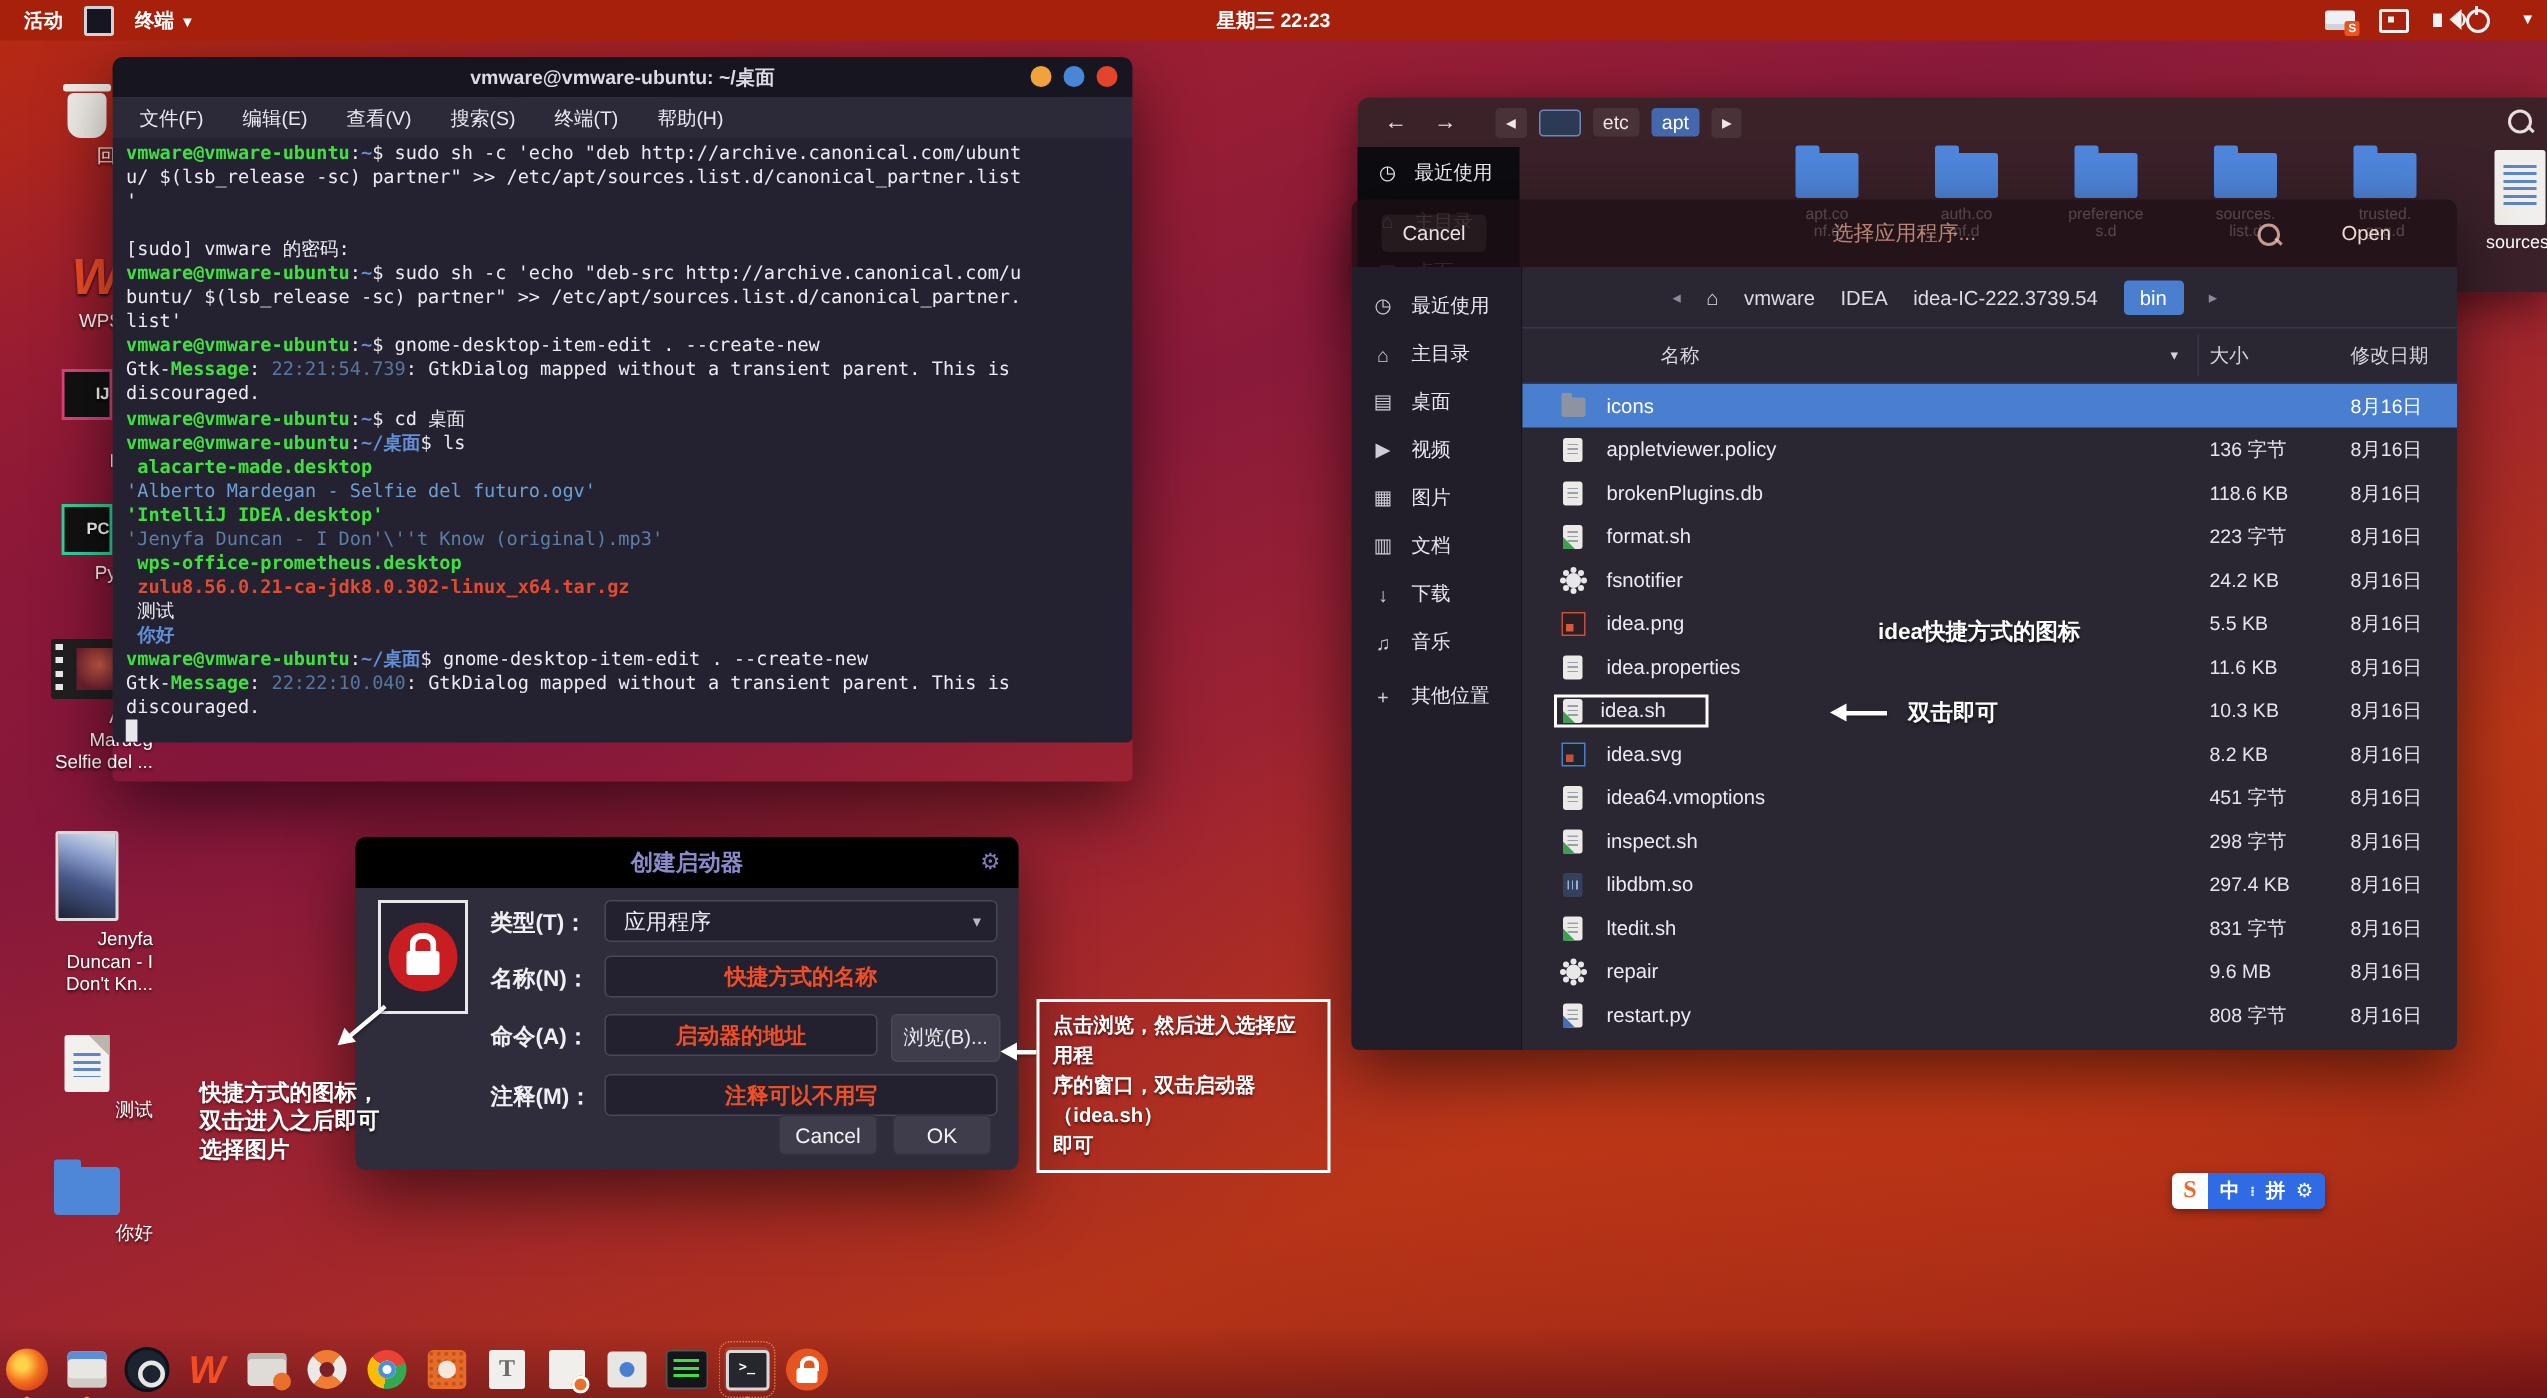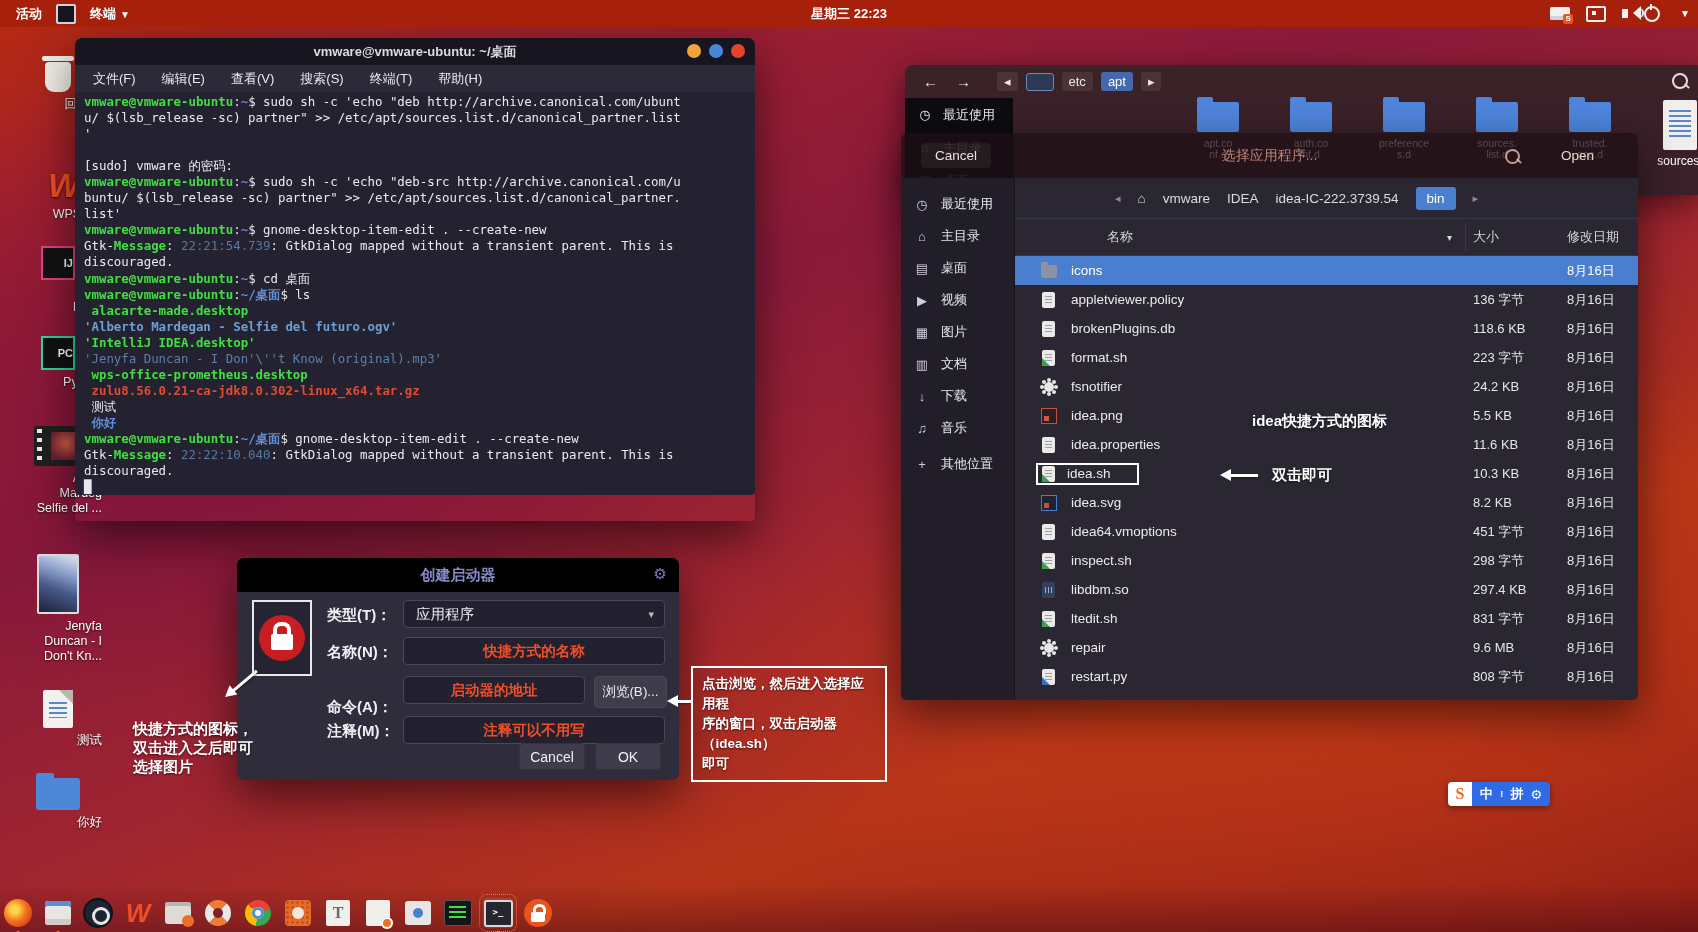--- a/index.html
+++ b/index.html
@@ -156,21 +156,21 @@
     display:flex;align-items:center;gap:26px;padding-left:18px;box-sizing:border-box;}
   .t-body{position:absolute;left:0;top:54px;width:100%;height:403px;background:#242231;border-radius:0 0 4px 4px;
     font-family:"DejaVu Sans Mono","Liberation Mono",monospace;font-size:12.4px;line-height:16.05px;
     padding:2px 0 0 9px;box-sizing:border-box;color:#e9e7ee;overflow:hidden;}
   .tl{white-space:pre;}
   .c-p{color:#3fe03f;font-weight:bold;}
   .c-w{color:#eceaf0;}
   .c-b{color:#628fd6;font-weight:bold;}
   .c-g{color:#3fe03f;font-weight:bold;}
   .c-t{color:#56789f;}
-  .c-v{color:#6d9fd4;font-weight:bold;}
+  .c-v{color:#6d9fd4;font-weight:normal;}
   .c-m{color:#5c7fa6;}
   .c-r{color:#e14b31;font-weight:bold;}
   .c-d{color:#628fd6;font-weight:bold;}
   .c-c{color:#e9e7ee;}
 
   
   #launcher{position:absolute;left:237px;top:558px;width:442px;height:222px;background:#2f2d3b;z-index:8;
     border-radius:7px;box-shadow:0 16px 46px rgba(0,0,0,.55);}
   .l-header{position:absolute;left:0;top:0;width:100%;height:34px;background:#000000;border-radius:7px 7px 0 0;
     display:flex;align-items:center;justify-content:center;color:#8b8bcc;font-size:15px;font-weight:bold;}
@@ -543,21 +543,21 @@
     </div>
     <span class="l-row-label" style="top:48px;">类型(T)：</span>
     <div class="l-field l-combo" style="top:42px;">
       <span>应用程序</span>
       <span class="caret">▾</span>
     </div>
     <span class="l-row-label" style="top:85px;">名称(N)：</span>
     <div class="l-field" style="top:79px;">
       <span>快捷方式的名称</span>
     </div>
-    <span class="l-row-label" style="top:124px;margin-top:16px;">命令(A)：</span>
+    <span class="l-row-label" style="top:124px;">命令(A)：</span>
     <div class="l-field" style="top:118px;width:182px;">
       <span>启动器的地址</span>
     </div>
     <div class="l-browse">
       <span>浏览(B)...</span>
     </div>
     <span class="l-row-label" style="top:164px;">注释(M)：</span>
     <div class="l-field" style="top:158px;">
       <span>注释可以不用写</span>
     </div>

